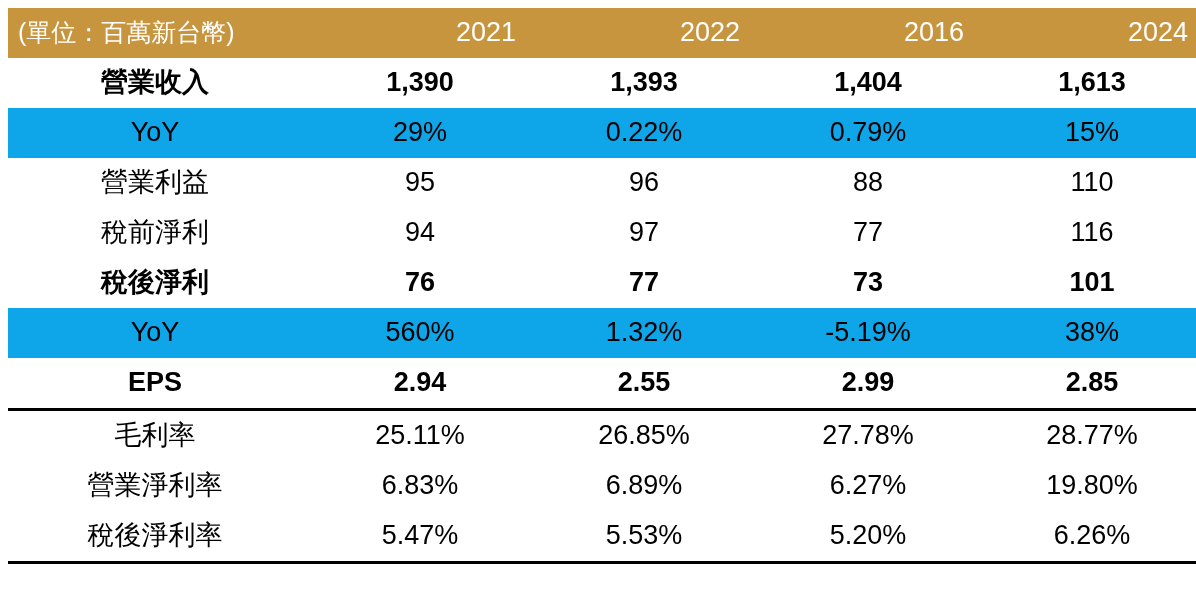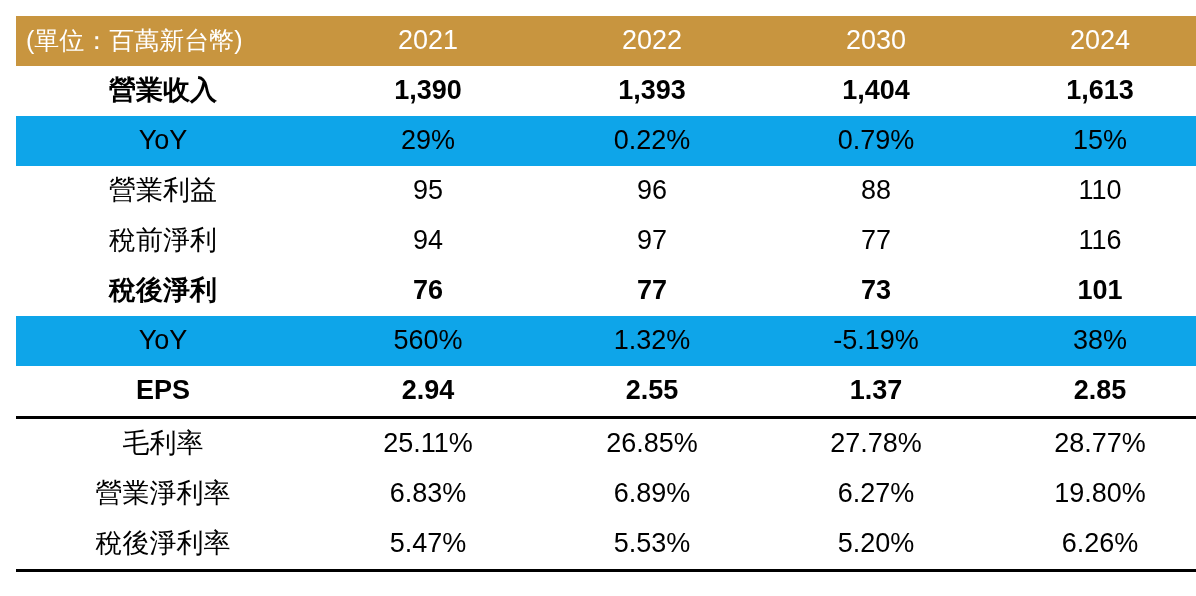--- a/index.html
+++ b/index.html
@@ -11,21 +11,21 @@
     width: 1196px;
     height: 596px;
     font-family: "Liberation Sans", sans-serif;
     color: #000000;
     overflow: hidden;
   }
   .table-wrap {
     width: 1196px;
     height: 476px;
     box-sizing: border-box;
-    padding: 16px;
+    padding: 8px;
   }
   table.fin {
     width: 1196px;
     border-collapse: collapse;
     table-layout: fixed;
   }
   table.fin col.label { width: 300px; }
   table.fin col.val   { width: 224px; }
 
   table.fin th, table.fin td {
@@ -40,21 +40,21 @@
     background: #c8953f;
     color: #ffffff;
     font-weight: normal;
   }
   thead th.label-cell {
     text-align: left;
     font-size: 25px;
     padding-left: 10px;
   }
   thead th.val-cell {
-    text-align: center;
+    text-align: right;
     font-size: 27px;
   }
 
   
   tbody td.label-cell {
     text-align: center;
     padding-left: 10px;
   }
   tbody td.val-cell {
     text-align: center;
@@ -81,21 +81,21 @@
       <col class="val">
       <col class="val">
       <col class="val">
       <col class="val">
     </colgroup>
     <thead>
       <tr>
         <th class="label-cell">(單位：百萬新台幣)</th>
         <th class="val-cell">2021</th>
         <th class="val-cell">2022</th>
-        <th class="val-cell">2030</th>
+        <th class="val-cell">2016</th>
         <th class="val-cell">2024</th>
       </tr>
     </thead>
     <tbody>
         <tr class="bold">
           <td class="label-cell">營業收入</td>
           <td class="val-cell">1,390</td>
           <td class="val-cell">1,393</td>
           <td class="val-cell">1,404</td>
           <td class="val-cell">1,613</td>
@@ -132,21 +132,21 @@
           <td class="label-cell indent">YoY</td>
           <td class="val-cell">560%</td>
           <td class="val-cell">1.32%</td>
           <td class="val-cell">-5.19%</td>
           <td class="val-cell">38%</td>
         </tr>
         <tr class="bold">
           <td class="label-cell">EPS</td>
           <td class="val-cell">2.94</td>
           <td class="val-cell">2.55</td>
-          <td class="val-cell">1.37</td>
+          <td class="val-cell">2.99</td>
           <td class="val-cell">2.85</td>
         </tr>
         <tr class="border-top-thick">
           <td class="label-cell">毛利率</td>
           <td class="val-cell">25.11%</td>
           <td class="val-cell">26.85%</td>
           <td class="val-cell">27.78%</td>
           <td class="val-cell">28.77%</td>
         </tr>
         <tr>

